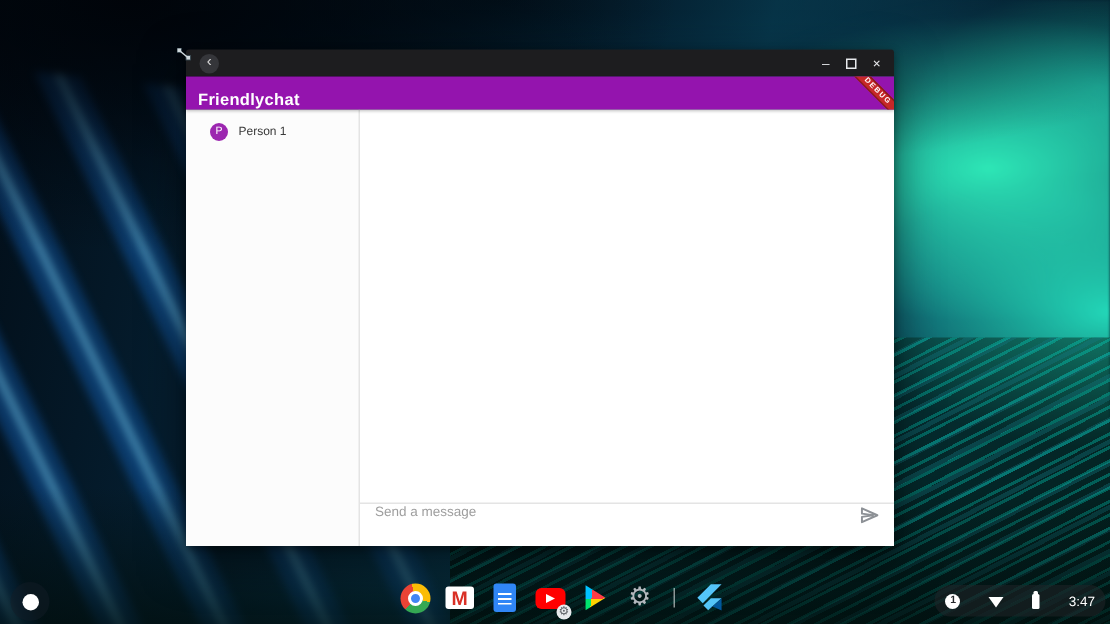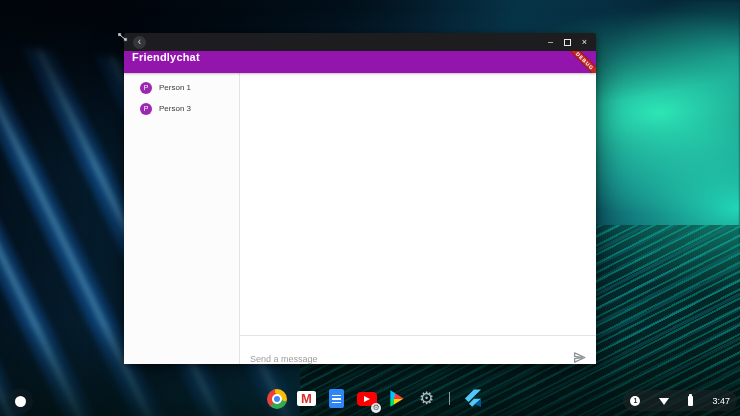--- a/index.html
+++ b/index.html
@@ -62,21 +62,21 @@
   .back-btn{
     width:13px;height:13px;margin-left:9px;border-radius:50%;background:#35363a;
     color:#d8d8d8;font-size:10px;line-height:12px;text-align:center;cursor:default;
   }
   .win-controls{margin-left:auto;display:flex;align-items:center;gap:9px;margin-right:7px;color:#e8eaed;}
   .wc{font-size:9px;line-height:9px;width:9px;text-align:center;}
   .wc-max{width:7px;height:7px;border:1px solid #e8eaed;box-sizing:border-box;}
 
   .appbar{
     height:22px;background:#9414ae;position:relative;flex:0 0 auto;
-    display:flex;align-items:flex-start;padding-left:8px;
+    display:flex;align-items:flex-end;padding-left:8px;
     color:#fff;font-size:11px;font-weight:bold;letter-spacing:.2px;
     box-shadow:0 1px 2px rgba(0,0,0,.25);
   }
   .debug-wrap{position:absolute;top:0;right:0;width:27px;height:22px;overflow:hidden;}
   .debug-ribbon{
     position:absolute;left:-8px;top:6px;width:48px;height:8px;
     transform:rotate(45deg);
     background:#c62828;
     box-shadow:inset 0 1px 0 rgba(0,0,0,.3), inset 0 -1px 0 rgba(0,0,0,.3);
     color:#fff;font-size:5px;font-weight:bold;letter-spacing:1px;
@@ -89,21 +89,21 @@
   .avatar{
     width:12px;height:12px;border-radius:50%;background:#9c27b0;flex:0 0 auto;
     color:#fff;font-size:7px;display:flex;align-items:center;justify-content:center;
   }
   .person-name{font-size:8px;color:#3a3a3a;}
 
   .chat-main{flex:1;display:flex;flex-direction:column;min-width:0;}
   .messages{flex:1;background:#fff;}
   .composer{
     height:28px;flex:0 0 auto;border-top:1px solid #e4e4e4;
-    display:flex;align-items:flex-end;padding:0 10px;gap:8px;background:#fff;margin-top:27px;
+    display:flex;align-items:flex-start;padding:0 10px;gap:8px;background:#fff;margin-top:27px;
   }
   .msg-input{flex:1;border:none;outline:none;font-size:9px;color:#333;background:transparent;
     font-family:"Liberation Sans",sans-serif;padding:0;}
   .msg-input::placeholder{color:#9e9e9e;}
   .send-btn{width:14px;height:14px;flex:0 0 auto;display:flex;align-items:center;justify-content:center;cursor:pointer;}
 
   
   .launcher{
     position:absolute;left:7px;top:388px;width:26px;height:26px;border-radius:50%;
     background:rgba(18,28,38,.5);display:flex;align-items:center;justify-content:center;z-index:20;
@@ -182,24 +182,20 @@
       <div class="debug-ribbon">DEBUG</div>
     </div>
   </div>
 
   <div class="win-body">
 
     <div class="sidebar">
       <div class="person-row">
         <div class="avatar">P</div>
         <span class="person-name">Person 1</span>
-      </div>
-      <div class="person-row">
-        <div class="avatar">P</div>
-        <span class="person-name">Person 3</span>
       </div>
     </div>
 
     <div class="chat-main">
       <div class="messages"></div>
       <div class="composer">
         <input class="msg-input" type="text" placeholder="Send a message" style="">
         <div class="send-btn">
           <svg width="13" height="13" viewBox="0 0 24 24">
             <path d="M3 20.5 L22 12 L3 3.5 L3 10 L16.5 12 L3 14 Z" fill="none" stroke="#8d9196" stroke-width="2.4" stroke-linejoin="round"></path>

